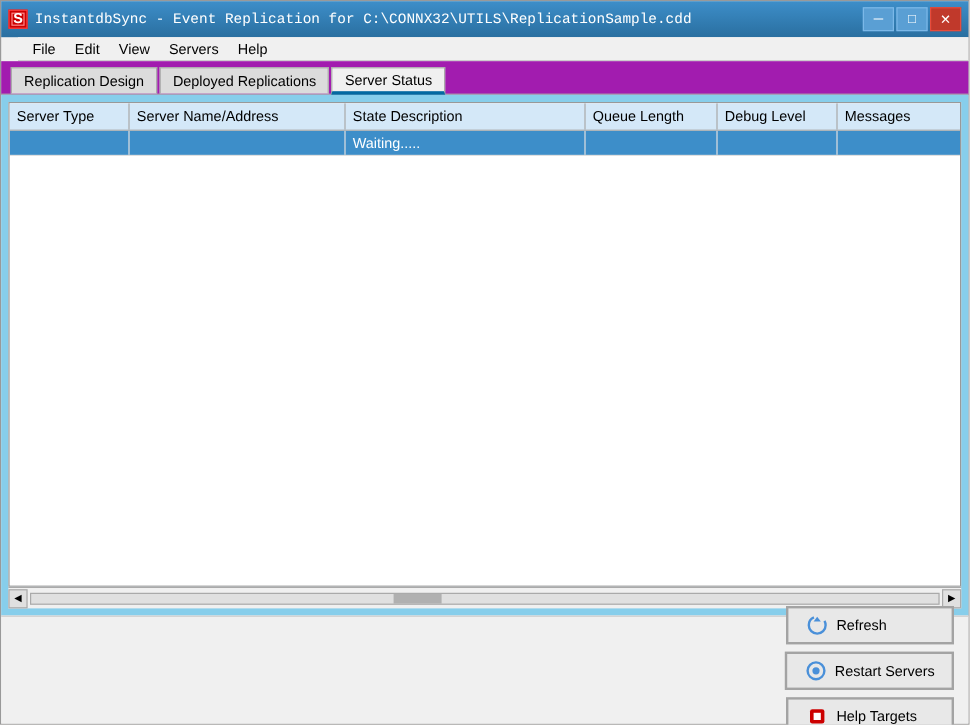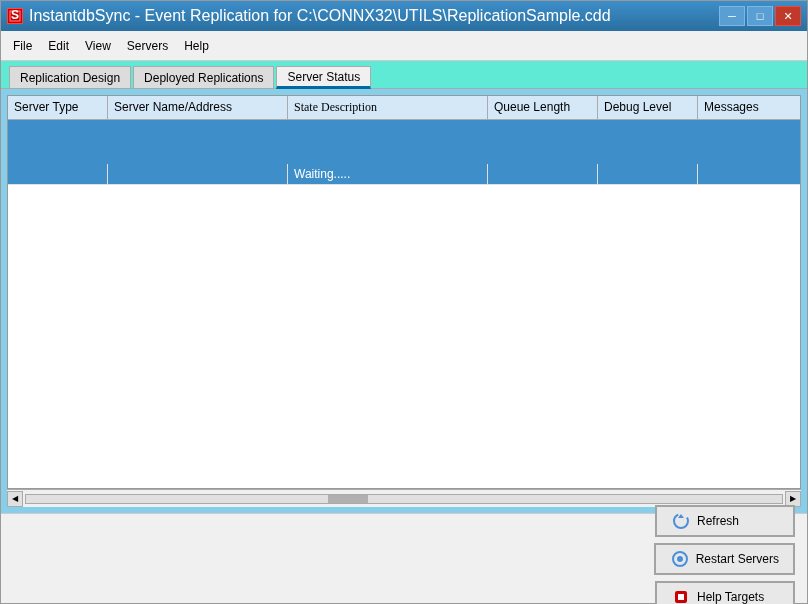--- a/index.html
+++ b/index.html
@@ -43,23 +43,24 @@
       background: #cc0000;
       border: 1px solid #ff4444;
       display: flex;
       align-items: center;
       justify-content: center;
       font-size: 9px;
       color: white;
     }
 
     .title-text {
-      font-size: 16px;
+      font-size: 12px;
       color: white;
       font-weight: normal;
+      font-family: Liberation Mono, monospace;
     }
 
     .title-bar-buttons {
       display: flex;
       gap: 2px;
     }
 
     .title-btn {
       width: 26px;
       height: 20px;
@@ -76,33 +77,34 @@
     .title-btn.close-btn {
       background: #c0392b;
       border-color: #e74c3c;
     }
 
     .menu-bar {
       background: #f0f0f0;
       border-bottom: 1px solid #ccc;
       display: flex;
       align-items: center;
-      height: 30px;
+      height: 20px;
       padding: 0 4px;
       flex-shrink: 0;
+      margin-left: 14px;
     }
 
     .menu-item {
       padding: 2px 8px;
       cursor: pointer;
       color: #000;
     }
 
     .tabs-container {
-      background: #5eead4;
+      background: #a21caf;
       display: flex;
       align-items: flex-end;
       height: 28px;
       padding: 0 8px;
       border-bottom: 1px solid #aaa;
       flex-shrink: 0;
     }
 
     .tab {
       padding: 3px 10px;
@@ -154,21 +156,21 @@
       padding: 4px 6px;
       border-right: 1px solid #aaa;
       font-weight: normal;
       color: #000;
       white-space: nowrap;
       overflow: hidden;
     }
 
     .th-server-type { width: 100px; }
     .th-server-name { width: 180px; }
-    .th-state-desc { width: 200px; font-family: Liberation Serif, serif; }
+    .th-state-desc { width: 200px; }
     .th-queue { width: 110px; }
     .th-debug { width: 100px; }
     .th-messages { flex: 1; border-right: none; }
 
     .table-body {
       flex: 1;
       overflow-y: auto;
       overflow-x: auto;
     }
 
@@ -180,21 +182,20 @@
     .table-row.selected {
       background: #3d8ec9;
       color: white;
     }
 
     .td {
       padding: 3px 6px;
       border-right: 1px solid #e0e0e0;
       white-space: nowrap;
       overflow: hidden;
-      margin-top: 44px;
     }
 
     .td-server-type { width: 100px; }
     .td-server-name { width: 180px; }
     .td-state-desc { width: 200px; }
     .td-queue { width: 110px; }
     .td-debug { width: 100px; }
     .td-messages { flex: 1; border-right: none; }
 
     .scrollbar-area {

